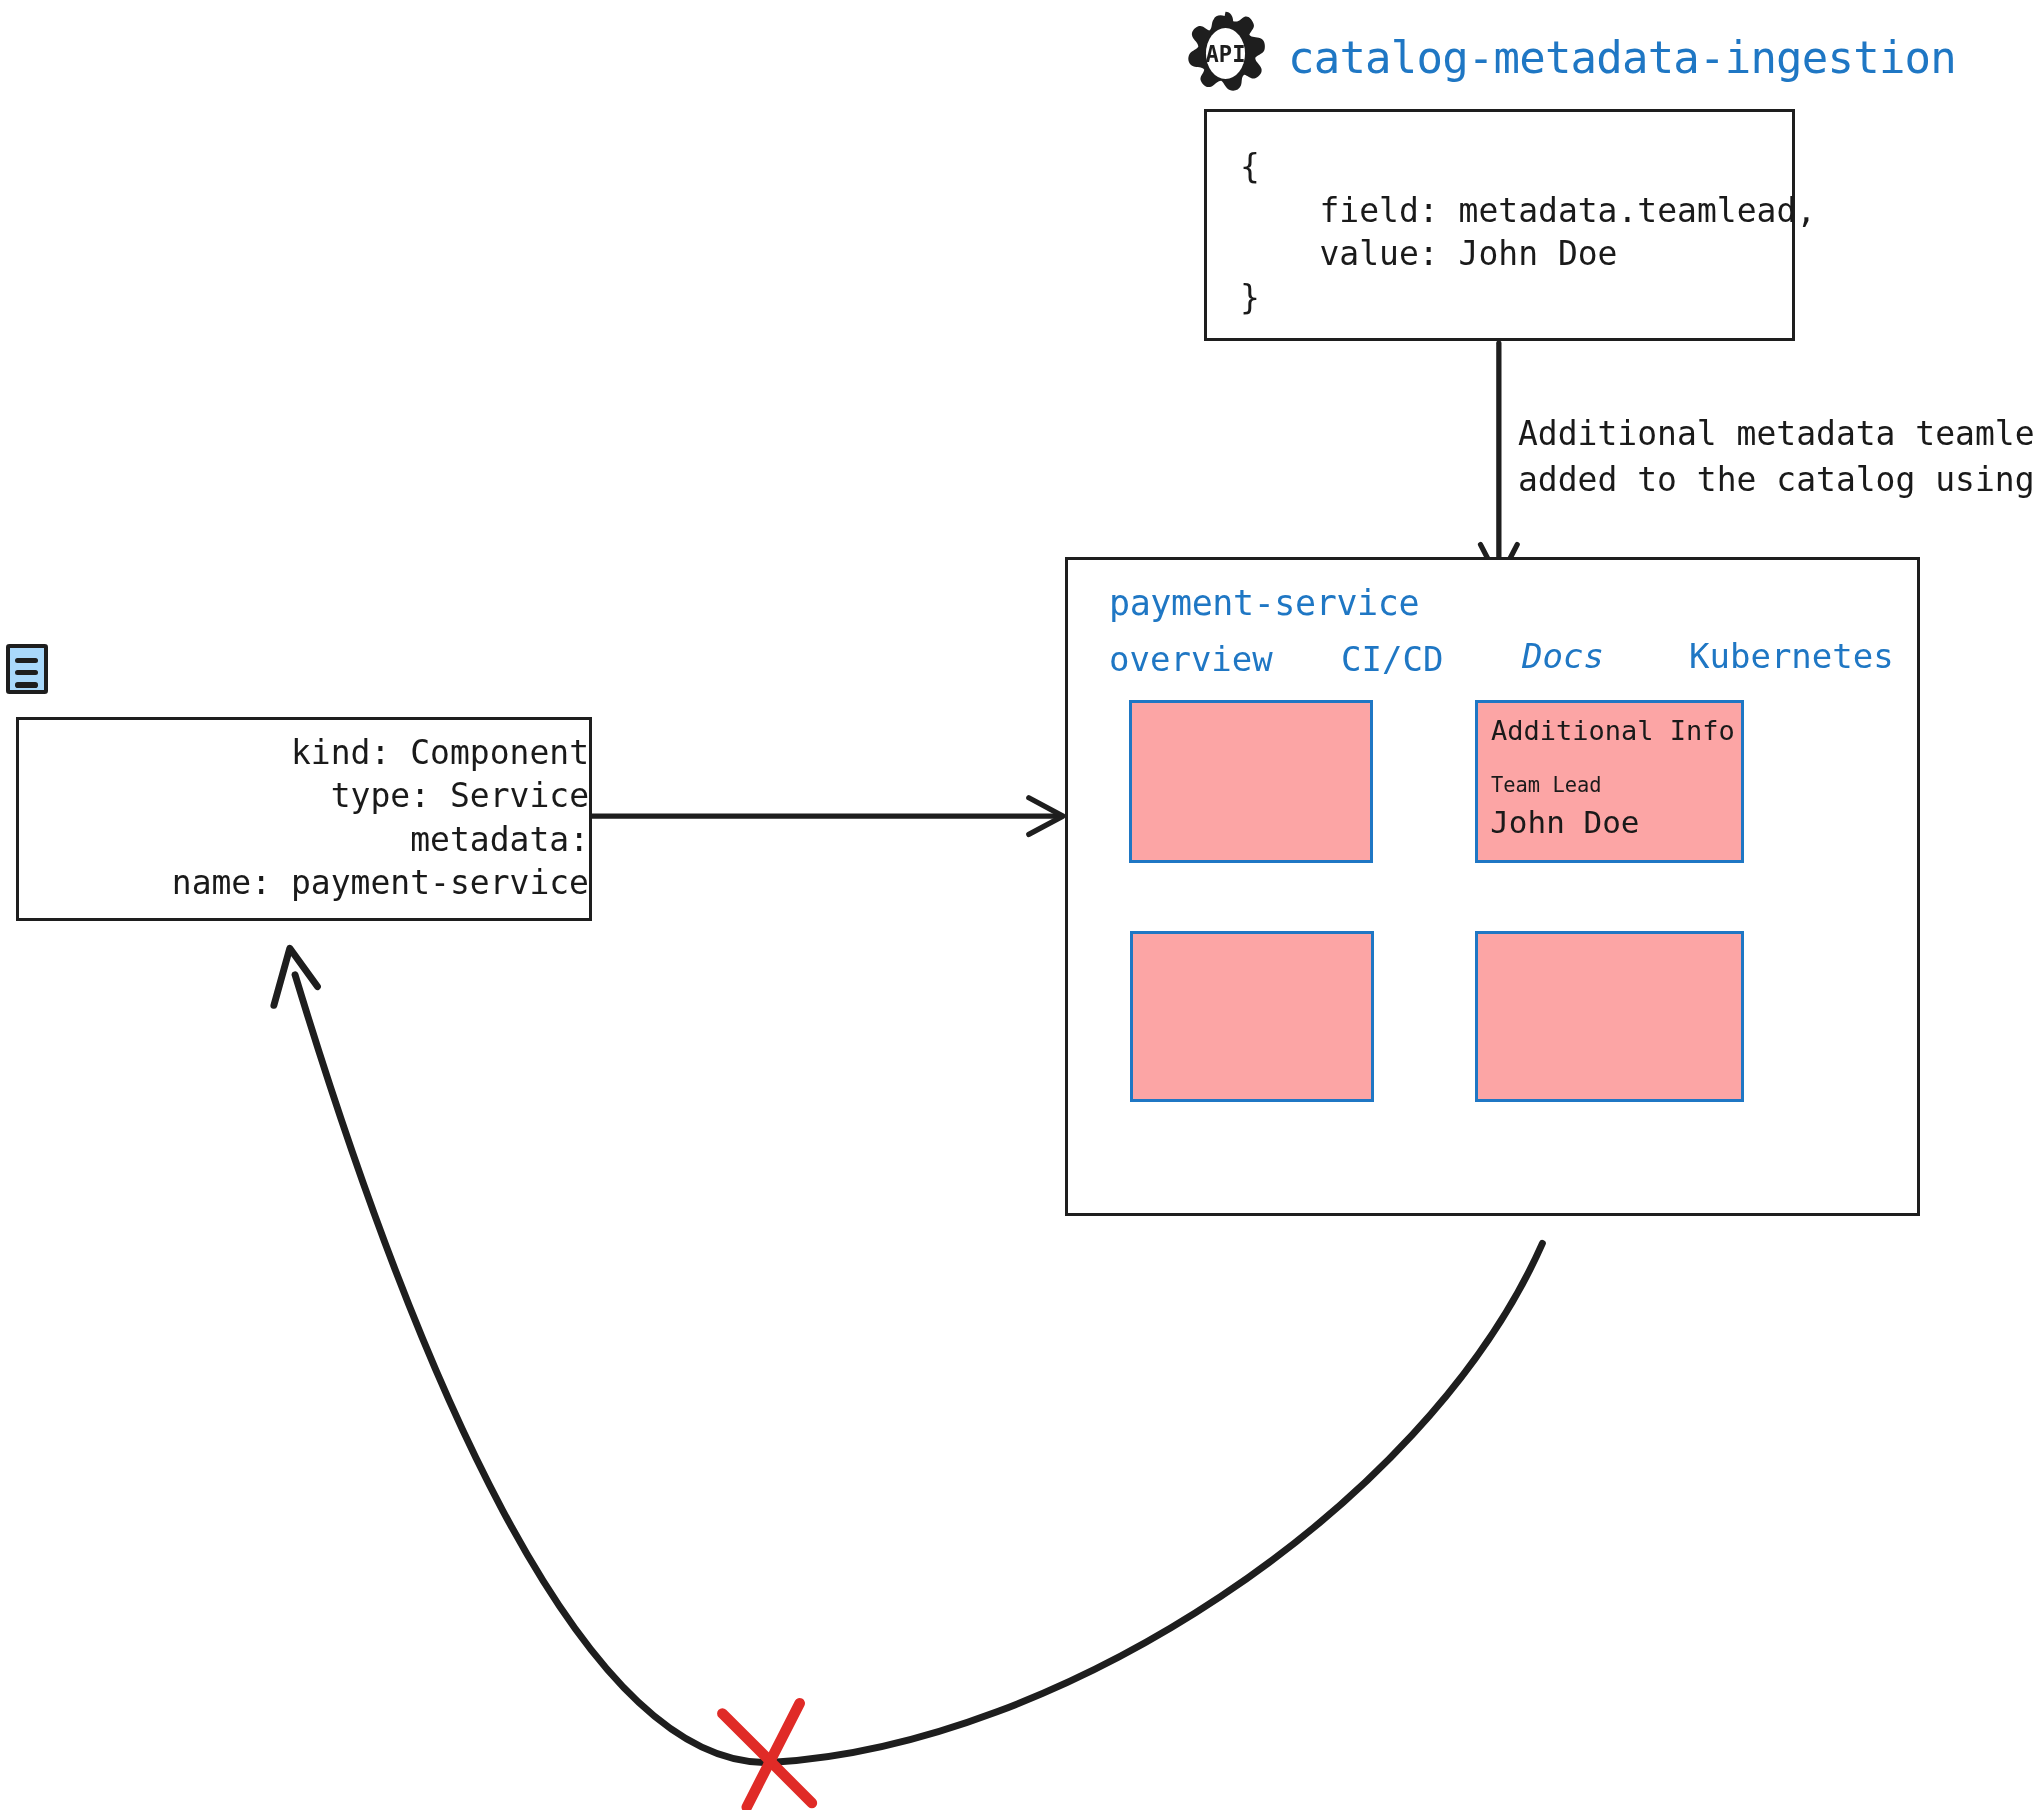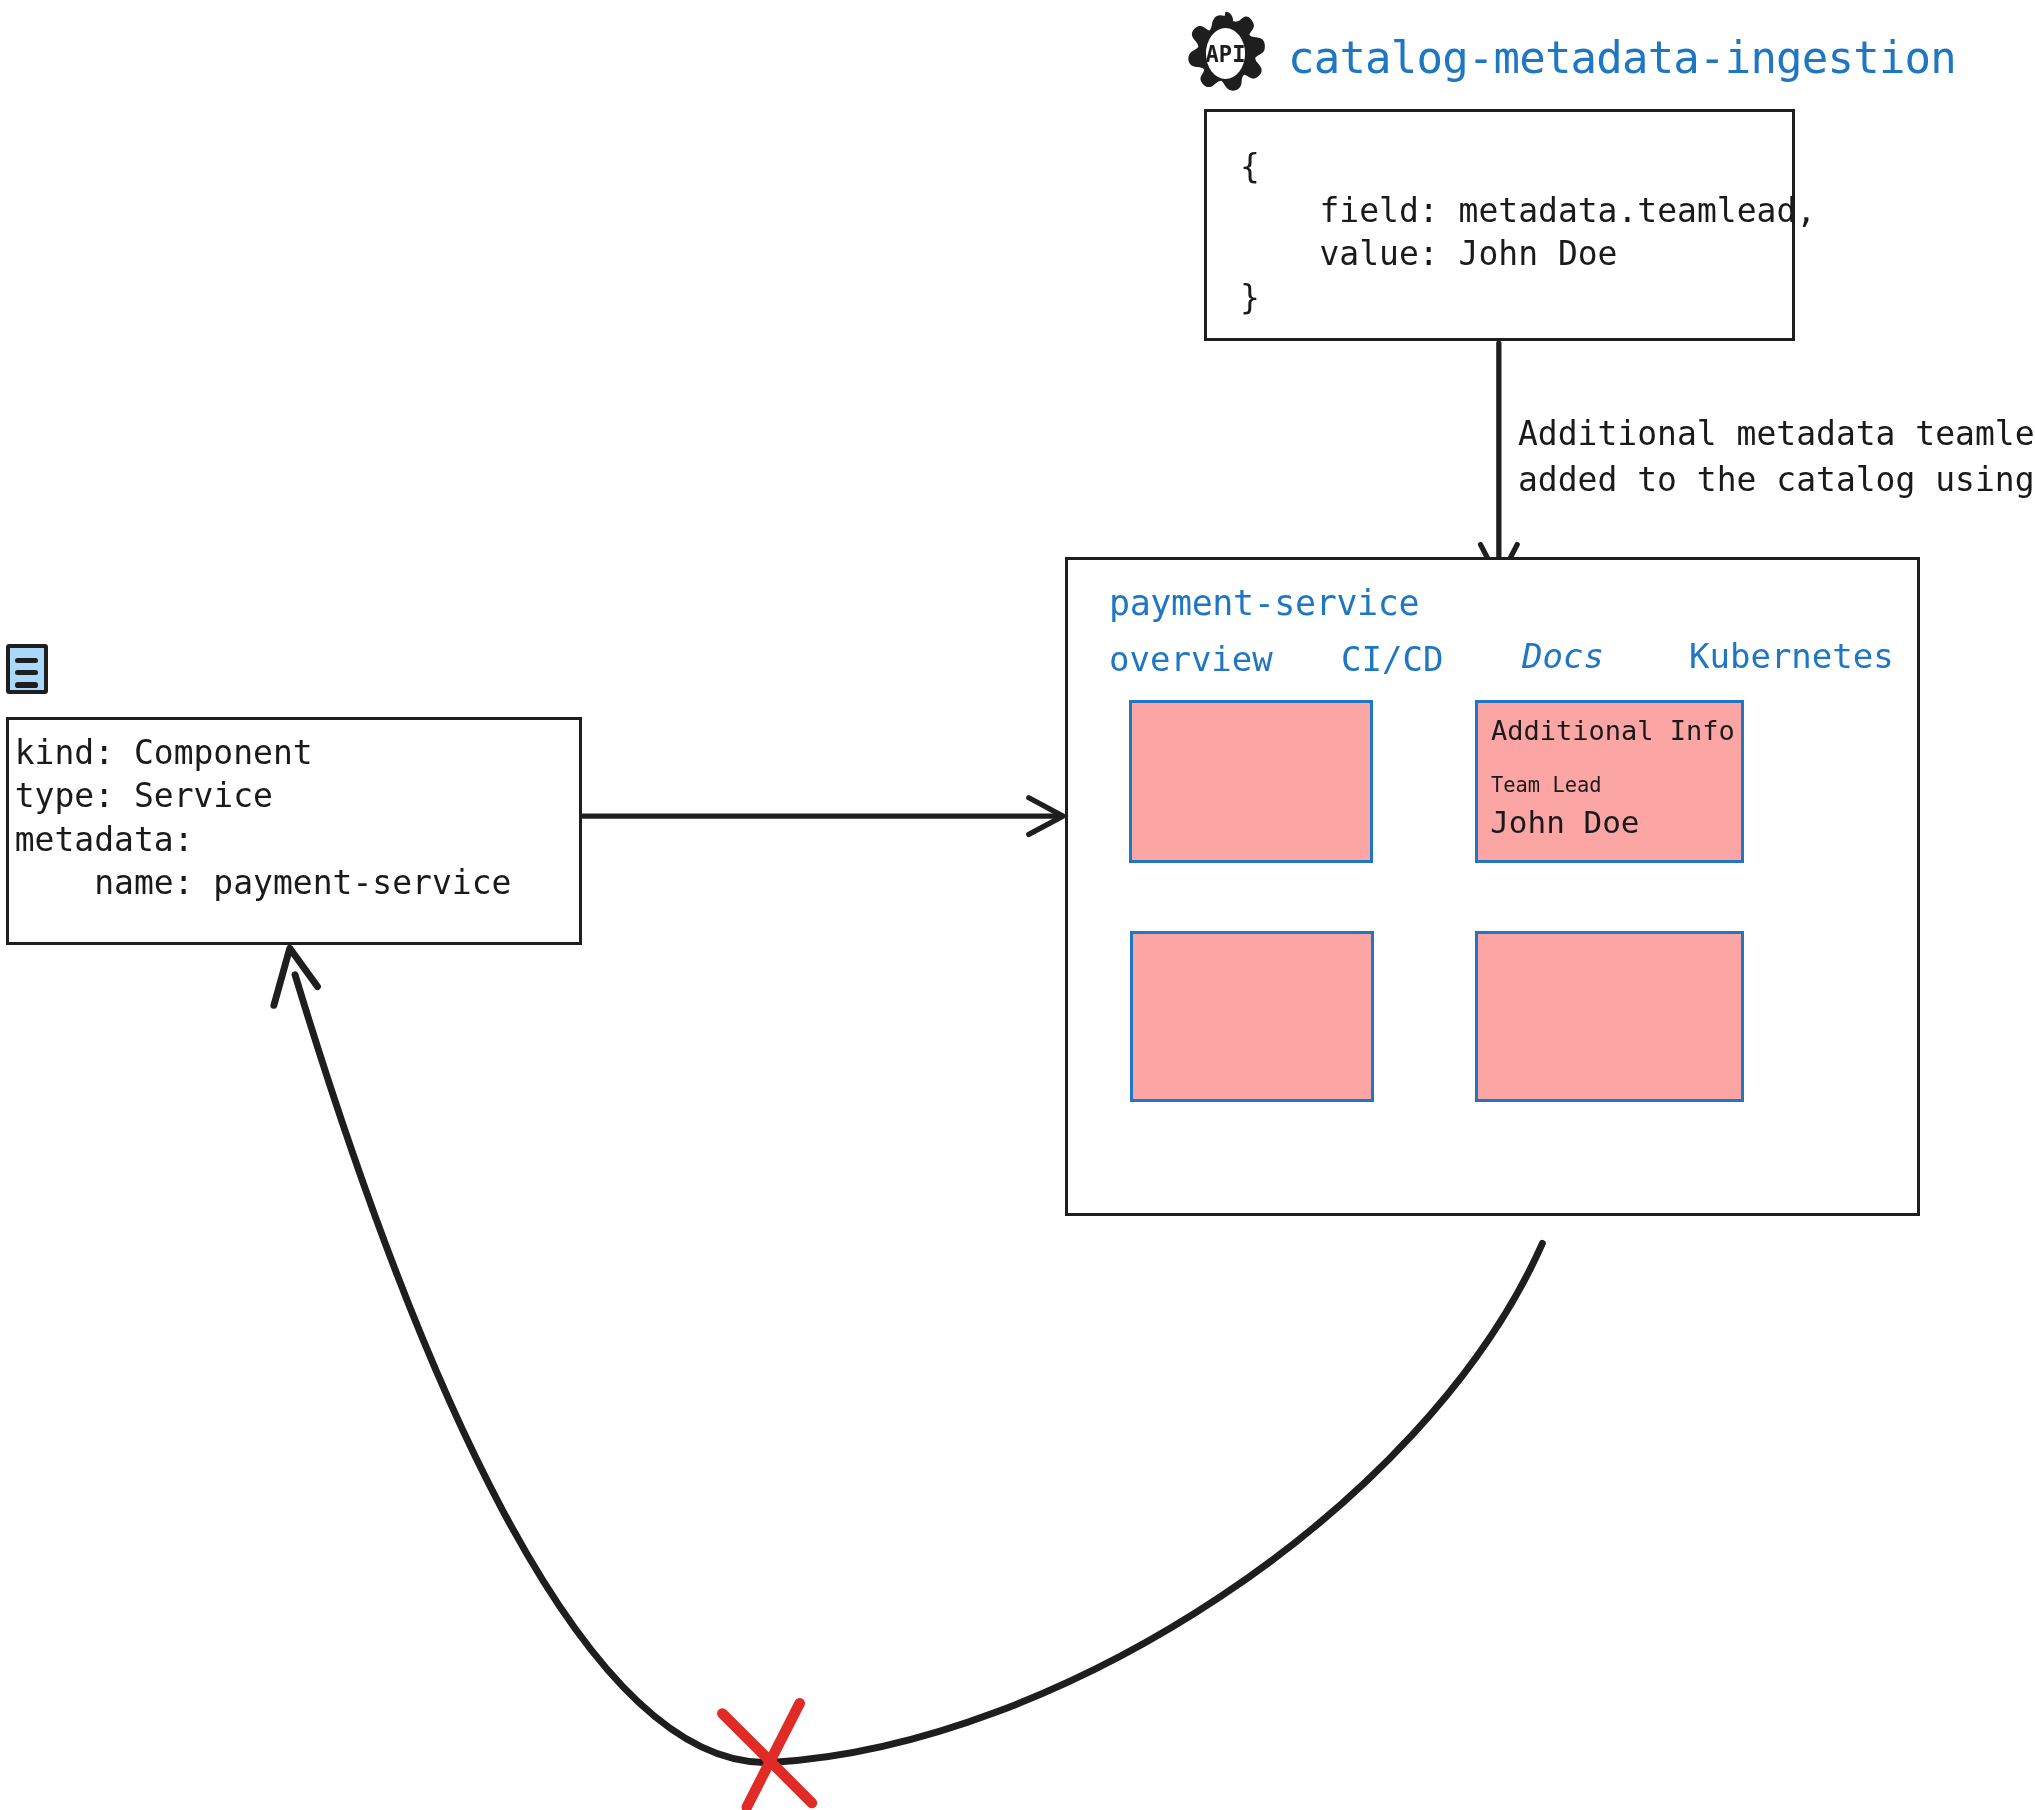--- a/index.html
+++ b/index.html
@@ -128,21 +128,21 @@
   <div class="abs mono" style="left:1518px; top:411px; font-size:33px; line-height:1.38;"><span>Additional metadata teamlead</span>
 <span>added to the catalog using APIs</span></div>
 
   <div class="abs file-icon" style="left:5.7px; top:644px;">
     <div class="bar"></div>
     <div class="bar"></div>
     <div class="bar"></div>
   </div>
 
 
-  <div class="abs black-box" style="left:6px; top:717px; width:576px; height:228px;">
+  <div class="abs black-box" style="left:16px; top:717px; width:576px; height:204px;text-align:right;">
     <div class="mono" style="font-size:33px; padding:10.6px 0 0 5.7px;"><span>kind: Component</span>
 <span>type: Service</span>
 <span>metadata:</span>
 <span>    name: payment-service</span></div>
   </div>
 
 
   <div class="abs black-box" style="left:1065px; top:557px; width:855px; height:659px;">
 
     <div class="abs blue-title" style="left:41px; top:23px; font-size:35px; letter-spacing:-0.4px;">payment-service</div>

